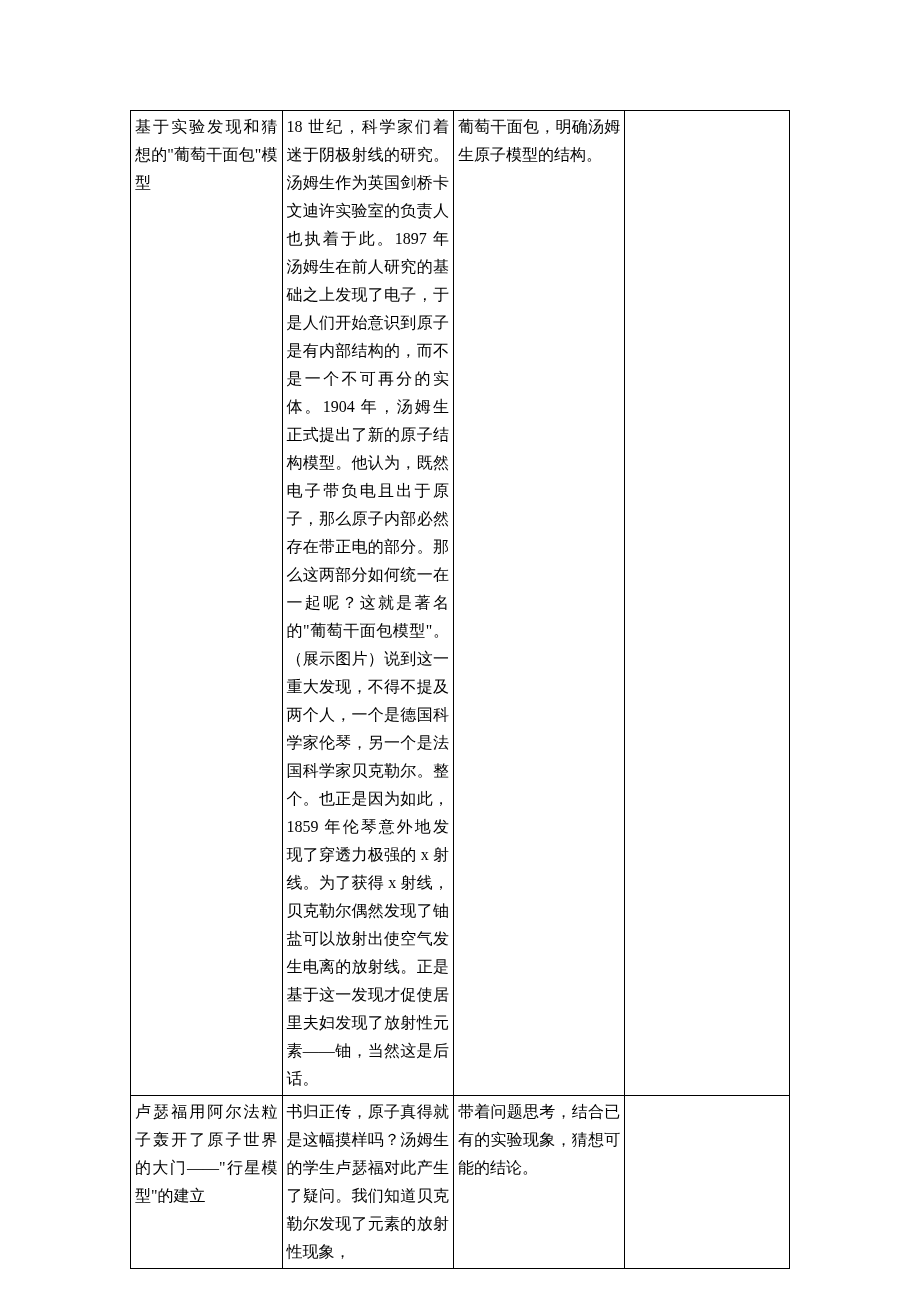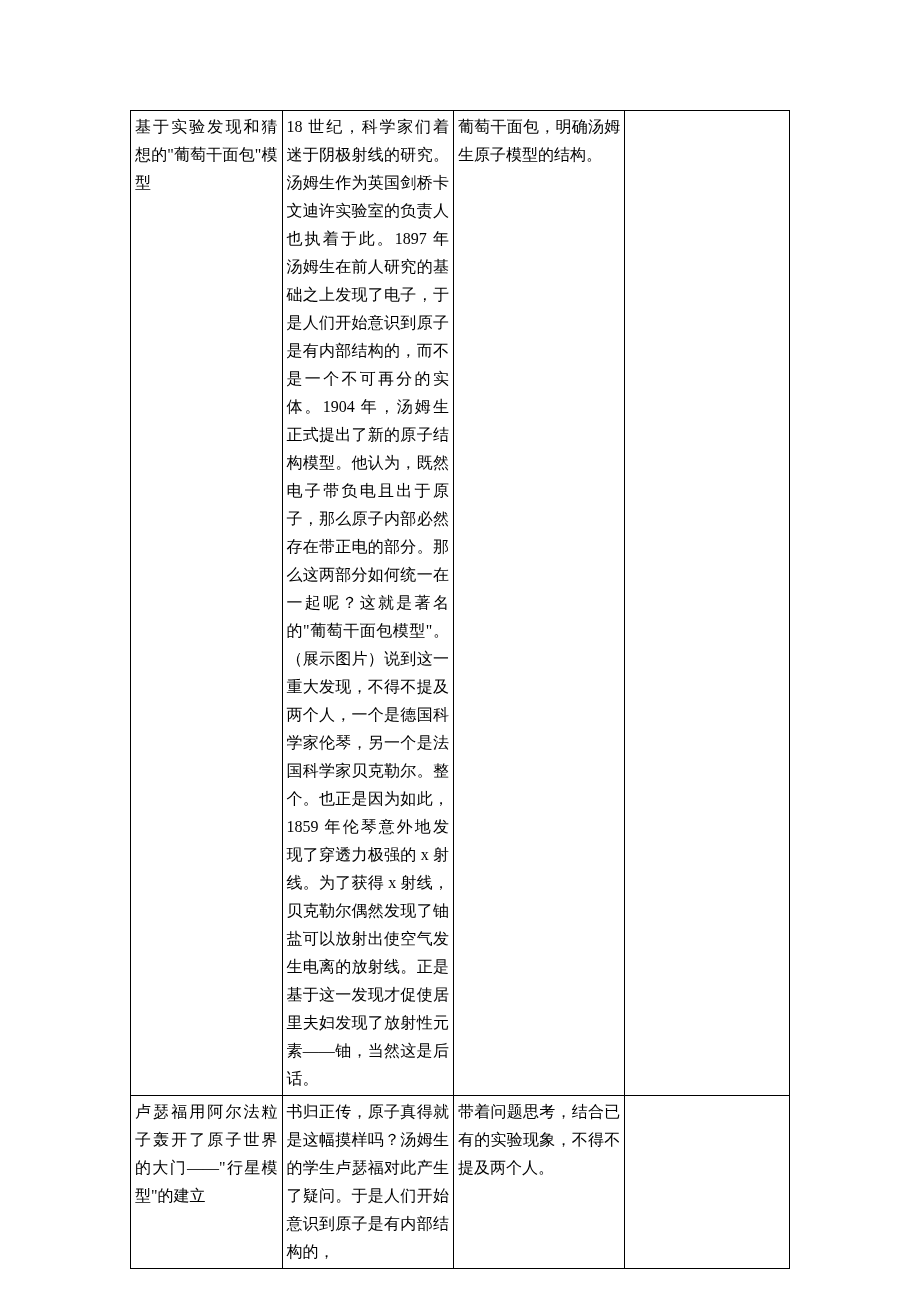--- a/index.html
+++ b/index.html
@@ -61,24 +61,24 @@
           </td>
         <td>
             <div class="para"></div>
           </td>
       </tr>
       <tr>
         <td>
             <div class="para">卢瑟福用阿尔法粒子轰开了原子世界的大门——"行星模型"的建立</div>
           </td>
         <td>
-            <div class="para">书归正传，原子真得就是这幅摸样吗？汤姆生的学生卢瑟福对此产生了疑问。于是人们开始意识到原子是有内部结构的，</div>
+            <div class="para">书归正传，原子真得就是这幅摸样吗？汤姆生的学生卢瑟福对此产生了疑问。我们知道贝克勒尔发现了元素的放射性现象，</div>
           </td>
         <td>
-            <div class="para">带着问题思考，结合已有的实验现象，不得不提及两个人。</div>
+            <div class="para">带着问题思考，结合已有的实验现象，猜想可能的结论。</div>
           </td>
         <td>
             <div class="para"></div>
           </td>
       </tr>
     </tbody>
   </table>
 </div>
 
 </body></html>

